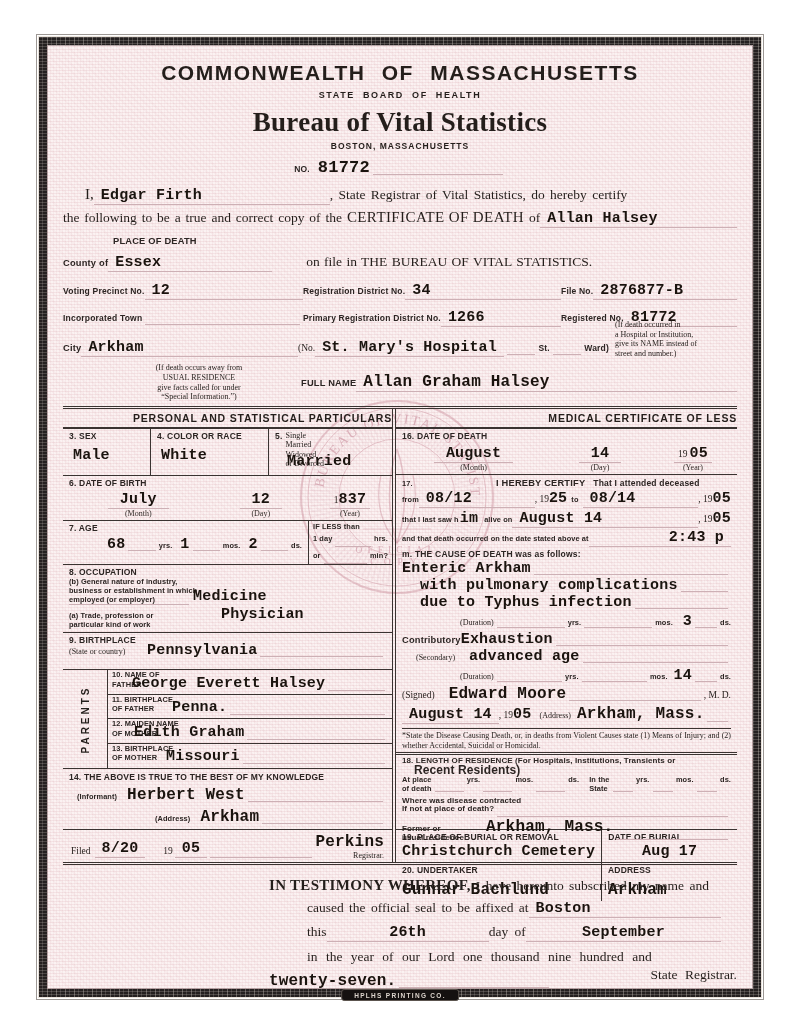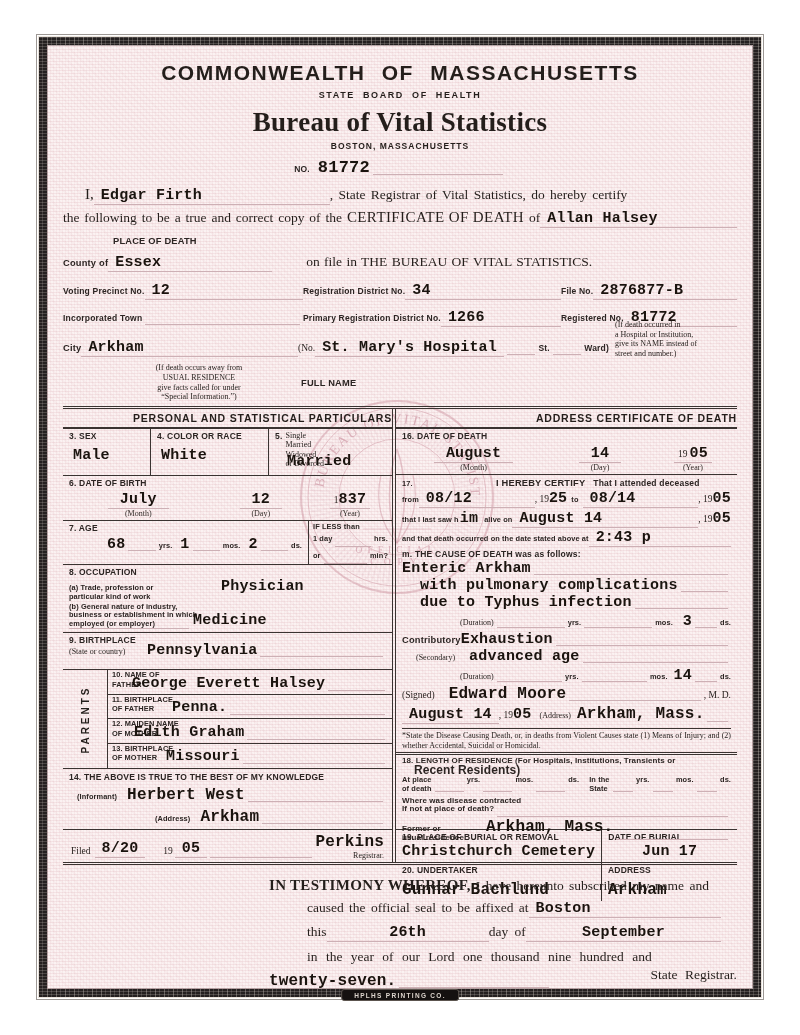--- a/index.html
+++ b/index.html
@@ -193,20 +193,23 @@
       <div class="row" style="margin-top:6px;align-items:center">
         <span style="flex:0 0 52px"></span>
         <span class="resnote">
           <span style="display:block">(If death occurs away from</span>
           <span style="display:block">USUAL RESIDENCE</span>
           <span style="display:block">give facts called for under</span>
           <span style="display:block">“Special Information.”)</span>
         </span>
         <span class="row" style="flex:1;margin-left:18px">
           <span class="lbl9">FULL NAME</span>
+          <span class="fld" style="flex:1">
+                  <span class="typed t16">Allan Graham Halsey</span>
+                </span>
         </span>
       </div>
     </div>
 
     <div class="mtable">
 
       <div class="colL">
         <div class="cth">PERSONAL AND STATISTICAL PARTICULARS</div>
 
         <div style="display:flex;height:46px">
@@ -284,32 +287,32 @@
                     <span class="fill"></span>
                     <span class="lbl7">min?</span>
                   </div>
           </div>
         </div>
 
         <div class="c" style="height:68px">
           <div class="lbl">8. OCCUPATION</div>
           <div class="row" style="margin-top:1px">
             <span style="flex:0 0 152px" class="lbl7">
-              <span style="display:block">(a) Trade, profession or</span>
-              <span style="display:block">particular kind of work</span>
-            </span>
-            <span class="typed">Physician</span>
-          </div>
-          <div class="row" style="margin-top:1px">
-            <span style="flex:0 0 152px" class="lbl7">
               <span style="display:block">(b) General nature of industry,</span>
               <span style="display:block">business or establishment in which</span>
               <span style="display:block;border-bottom:1px solid #cdb0b5;width:120px">employed (or employer)</span>
             </span>
             <span class="typed" style="margin-left:-28px;align-self:flex-end">Medicine</span>
+          </div>
+          <div class="row" style="margin-top:1px">
+            <span style="flex:0 0 152px" class="lbl7">
+              <span style="display:block">(a) Trade, profession or</span>
+              <span style="display:block">particular kind of work</span>
+            </span>
+            <span class="typed">Physician</span>
           </div>
         </div>
 
         <div class="c" style="height:37px">
           <div class="lbl">9. BIRTHPLACE</div>
           <div class="row">
             <span class="ser8" style="flex:0 0 78px">(State or country)</span>
             <span class="typed" style="margin-top:-3px">Pennsylvania</span>
             <span class="fill"></span>
           </div>
@@ -383,21 +386,21 @@
           <span class="sig">
             <span class="typed t16">Perkins</span>
             <span class="ser8">Registrar.</span>
           </span>
         </div>
       </div>
 
       <div class="vgap"></div>
 
       <div class="colR">
-        <div class="cth">ADDRESS CERTIFICATE OF DEATH</div>
+        <div class="cth">MEDICAL CERTIFICATE OF LESS</div>
 
         <div class="c" style="height:46px">
           <div class="lbl">16. DATE OF DEATH</div>
           <div style="display:flex;margin-top:4px">
             <span class="dcell" style="flex:1.3">
               <span class="u">
                       <span class="typed">August</span>
                     </span>
               <span class="cap">(Month)</span>
             </span>
@@ -442,21 +445,21 @@
             <span class="typed" style="margin:0 6px 0 1px">im</span>
             <span class="lbl7">alive on</span>
             <span class="fld" style="flex:1">
                     <span class="typed">August 14</span>
                   </span>
             <span class="ser9">, 19</span>
             <span class="typed">05</span>
           </div>
           <div class="s17line">
             <span class="lbl7">and that death occurred on the date stated above at</span>
-            <span class="fld" style="flex:1;justify-content:flex-start">
+            <span class="fld" style="flex:1;justify-content:flex-end">
                     <span class="typed">2:43 p</span>
                   </span>
           </div>
           <div class="s17line">
                   <span class="lbl">m.  THE CAUSE OF DEATH was as follows:</span>
                 </div>
           <div class="row">
                   <span class="typed">Enteric Arkham</span>
                   <span class="fill"></span>
                 </div>
@@ -563,21 +566,21 @@
           </div>
         </div>
 
         <div style="display:flex;height:32px;border-bottom:1px solid #3a3331">
           <div style="flex:0 0 206px;border-right:1px solid #3a3331;padding:2px 6px;box-sizing:border-box">
             <div class="lbl">19. PLACE OF BURIAL OR REMOVAL</div>
             <div class="typed" style="margin-top:1px">Christchurch Cemetery</div>
           </div>
           <div style="flex:1;padding:2px 6px">
             <div class="lbl">DATE OF BURIAL</div>
-            <div class="typed ctr" style="margin-top:1px">Jun 17</div>
+            <div class="typed ctr" style="margin-top:1px">Aug 17</div>
           </div>
         </div>
 
         <div style="display:flex;height:38px">
           <div style="flex:0 0 206px;border-right:1px solid #3a3331;padding:2px 6px;box-sizing:border-box">
             <div class="lbl">20. UNDERTAKER</div>
             <div class="typed t16" style="margin-top:6px">Gunnar Bachlund</div>
           </div>
           <div style="flex:1;padding:2px 6px">
             <div class="lbl">ADDRESS</div>

